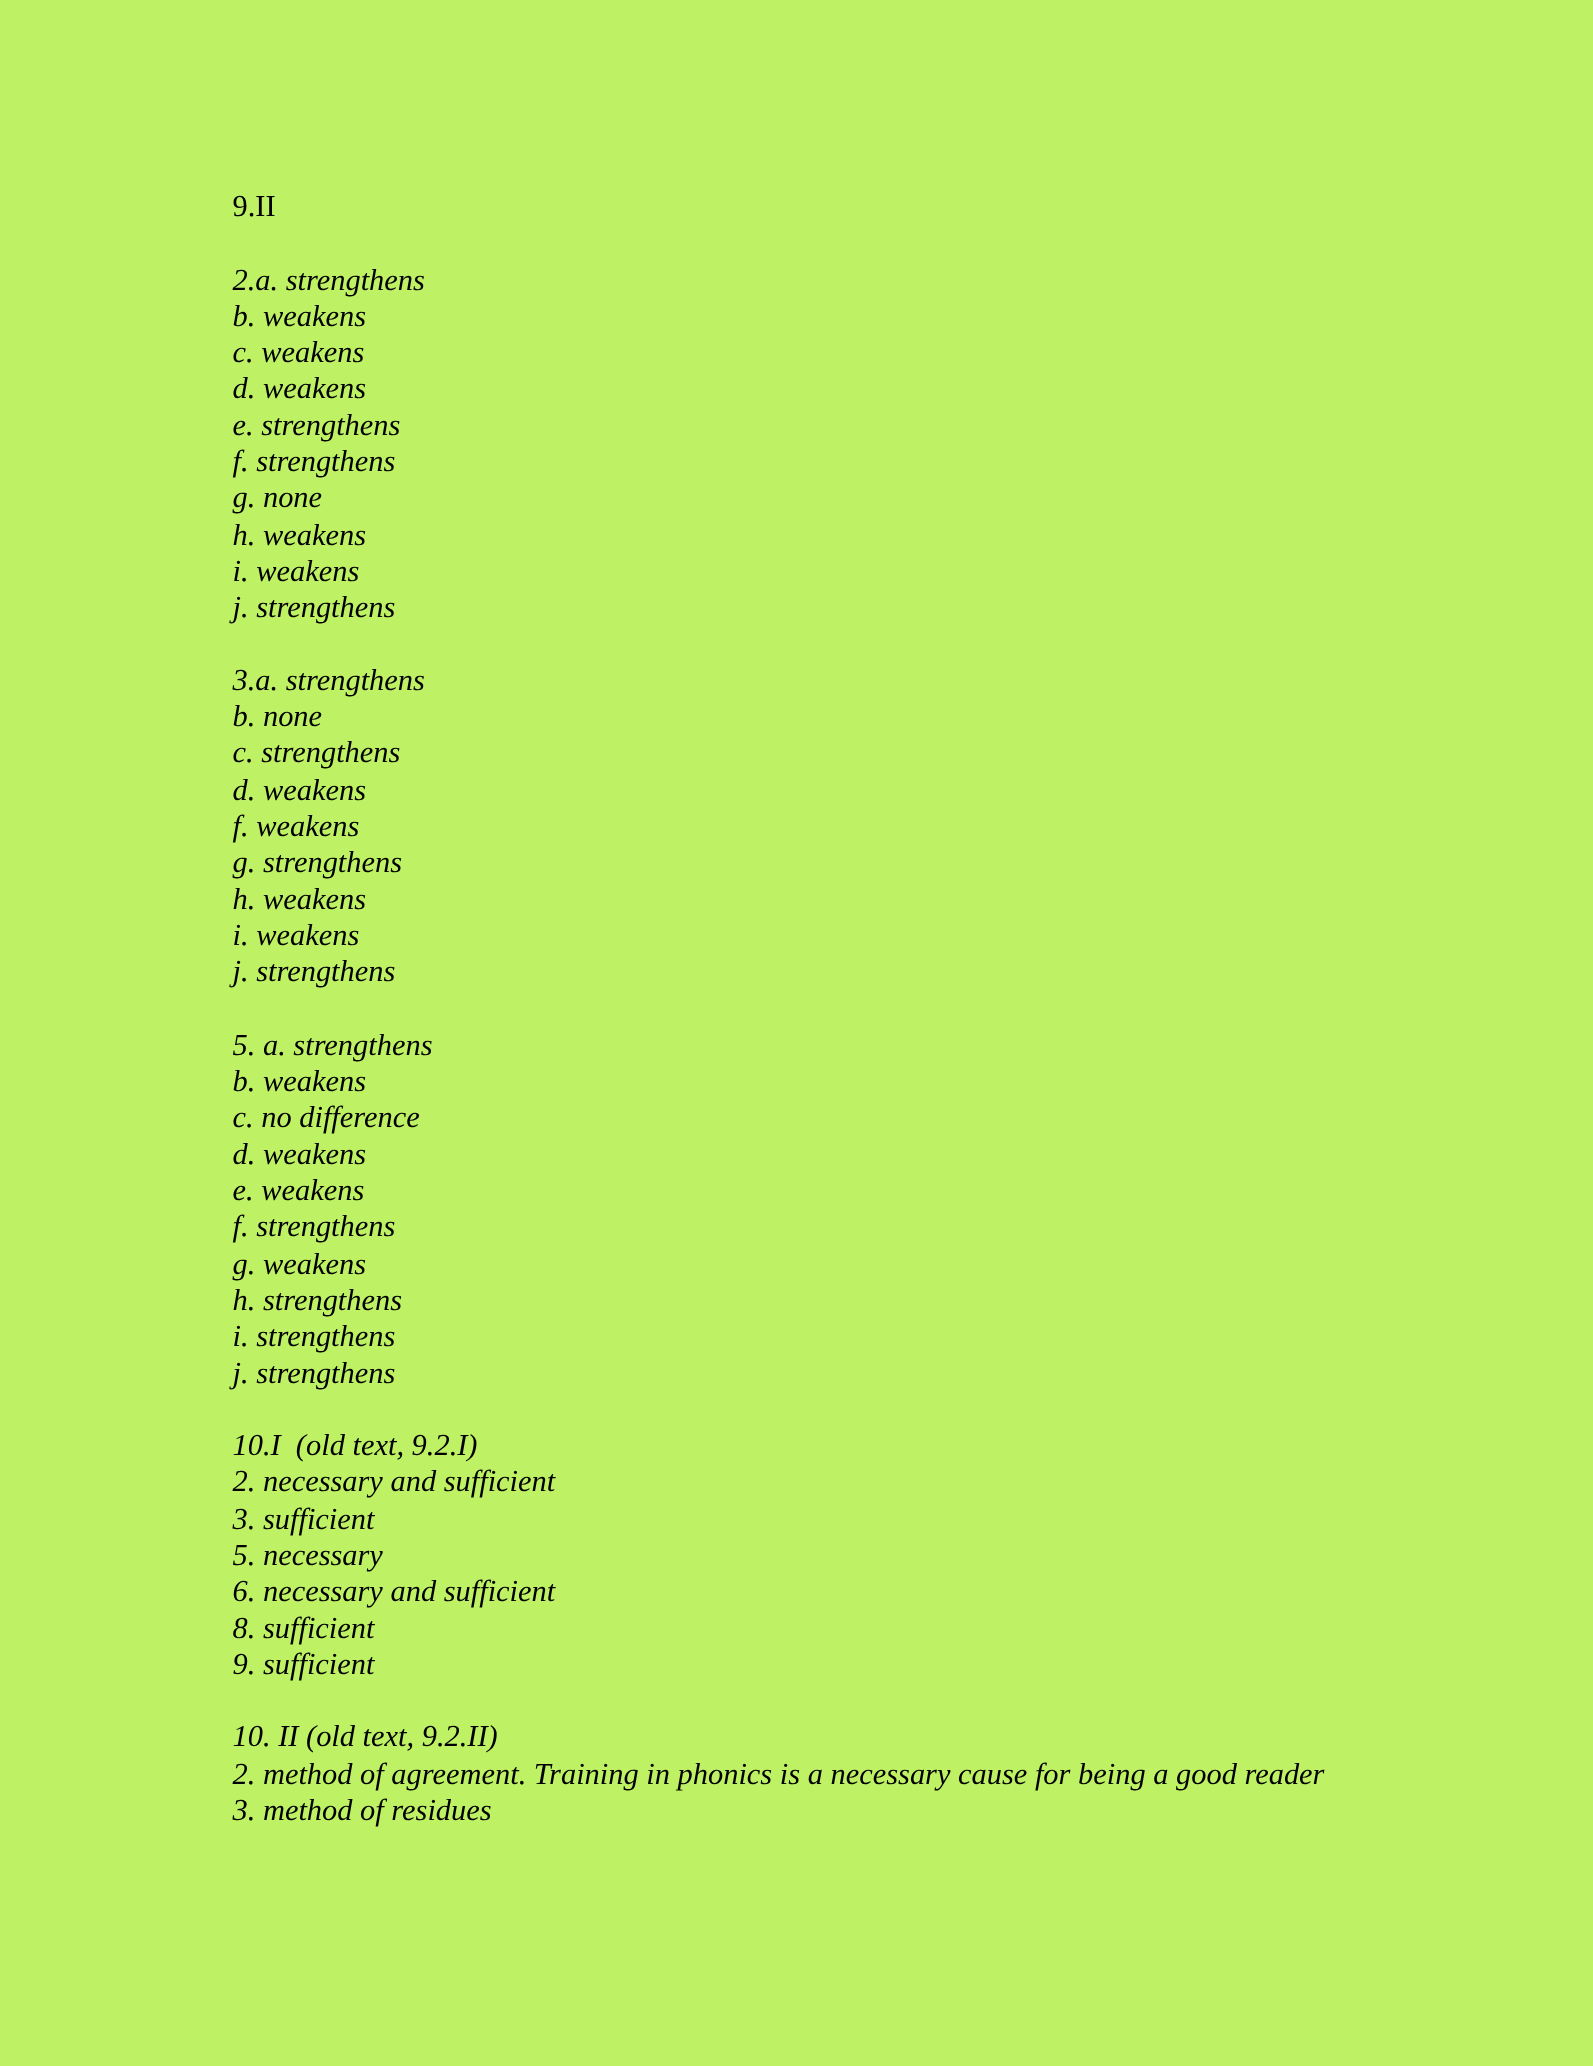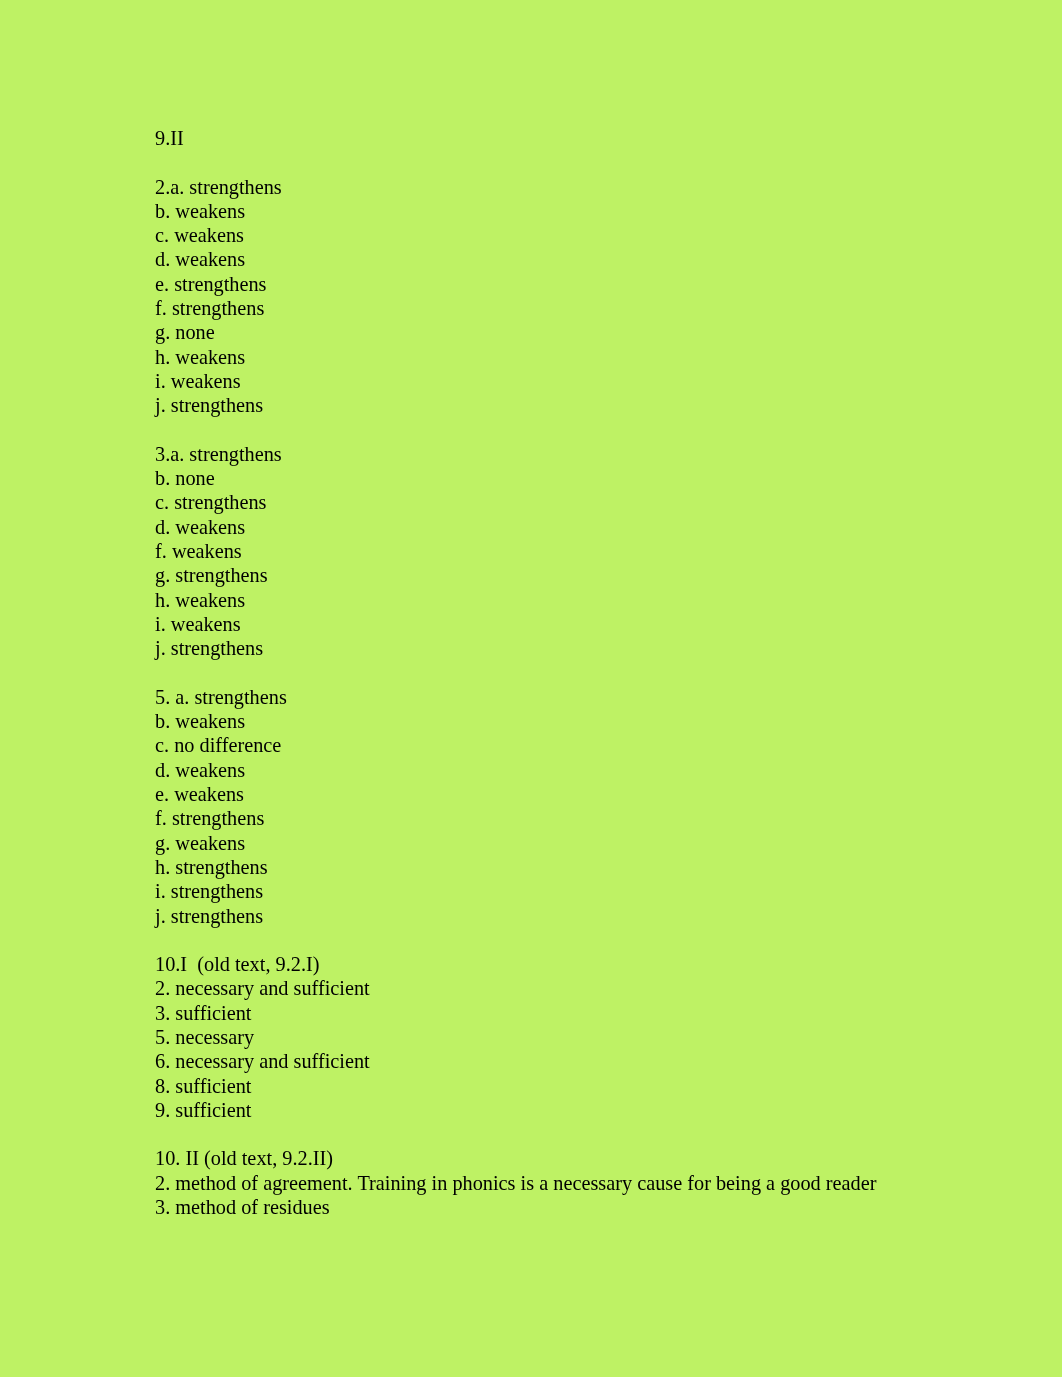--- a/index.html
+++ b/index.html
@@ -27,20 +27,21 @@
     color: #000000;
     white-space: pre-wrap;
     -webkit-font-smoothing: antialiased;
   }
   .block {
     margin: 0;
     padding: 0;
   }
   .block + .block {
     margin-top: 24.3px;
+    font-style: italic;
   }
   .line {
     white-space: pre;
     min-height: 24.3px;
   }
 </style>
 </head>
 <body>
 
 <div class="page" style="background: #bef264;">

